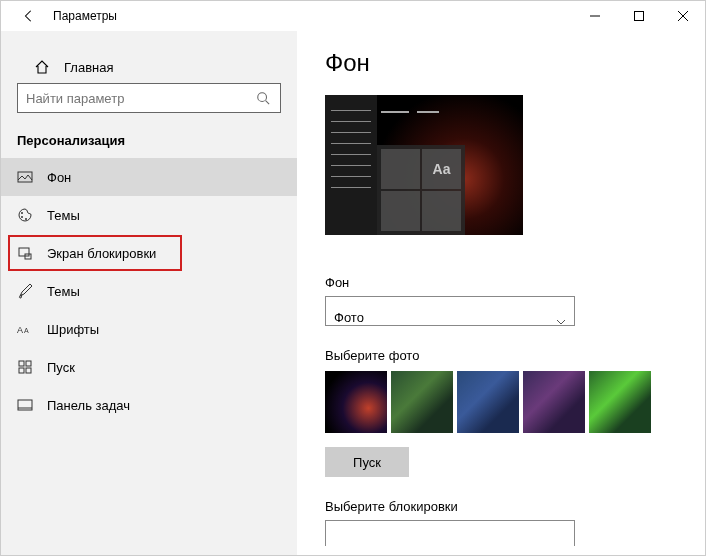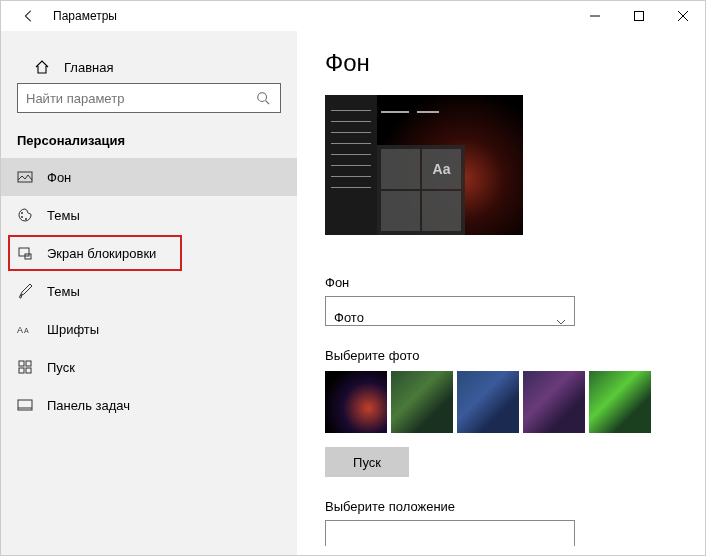--- a/index.html
+++ b/index.html
@@ -385,17 +385,17 @@
         <div class="thumb t1"></div>
         <div class="thumb t2"></div>
         <div class="thumb t3"></div>
         <div class="thumb t4"></div>
       </div>
 
       <button class="browse-btn">
         <span>Пуск</span>
       </button>
 
-      <div class="field-label">Выберите положение</div>
+      <div class="field-label">Выберите блокировки</div>
       <div class="combo2"></div>
     </div>
   </div>
 </div>
 
 </body></html>

